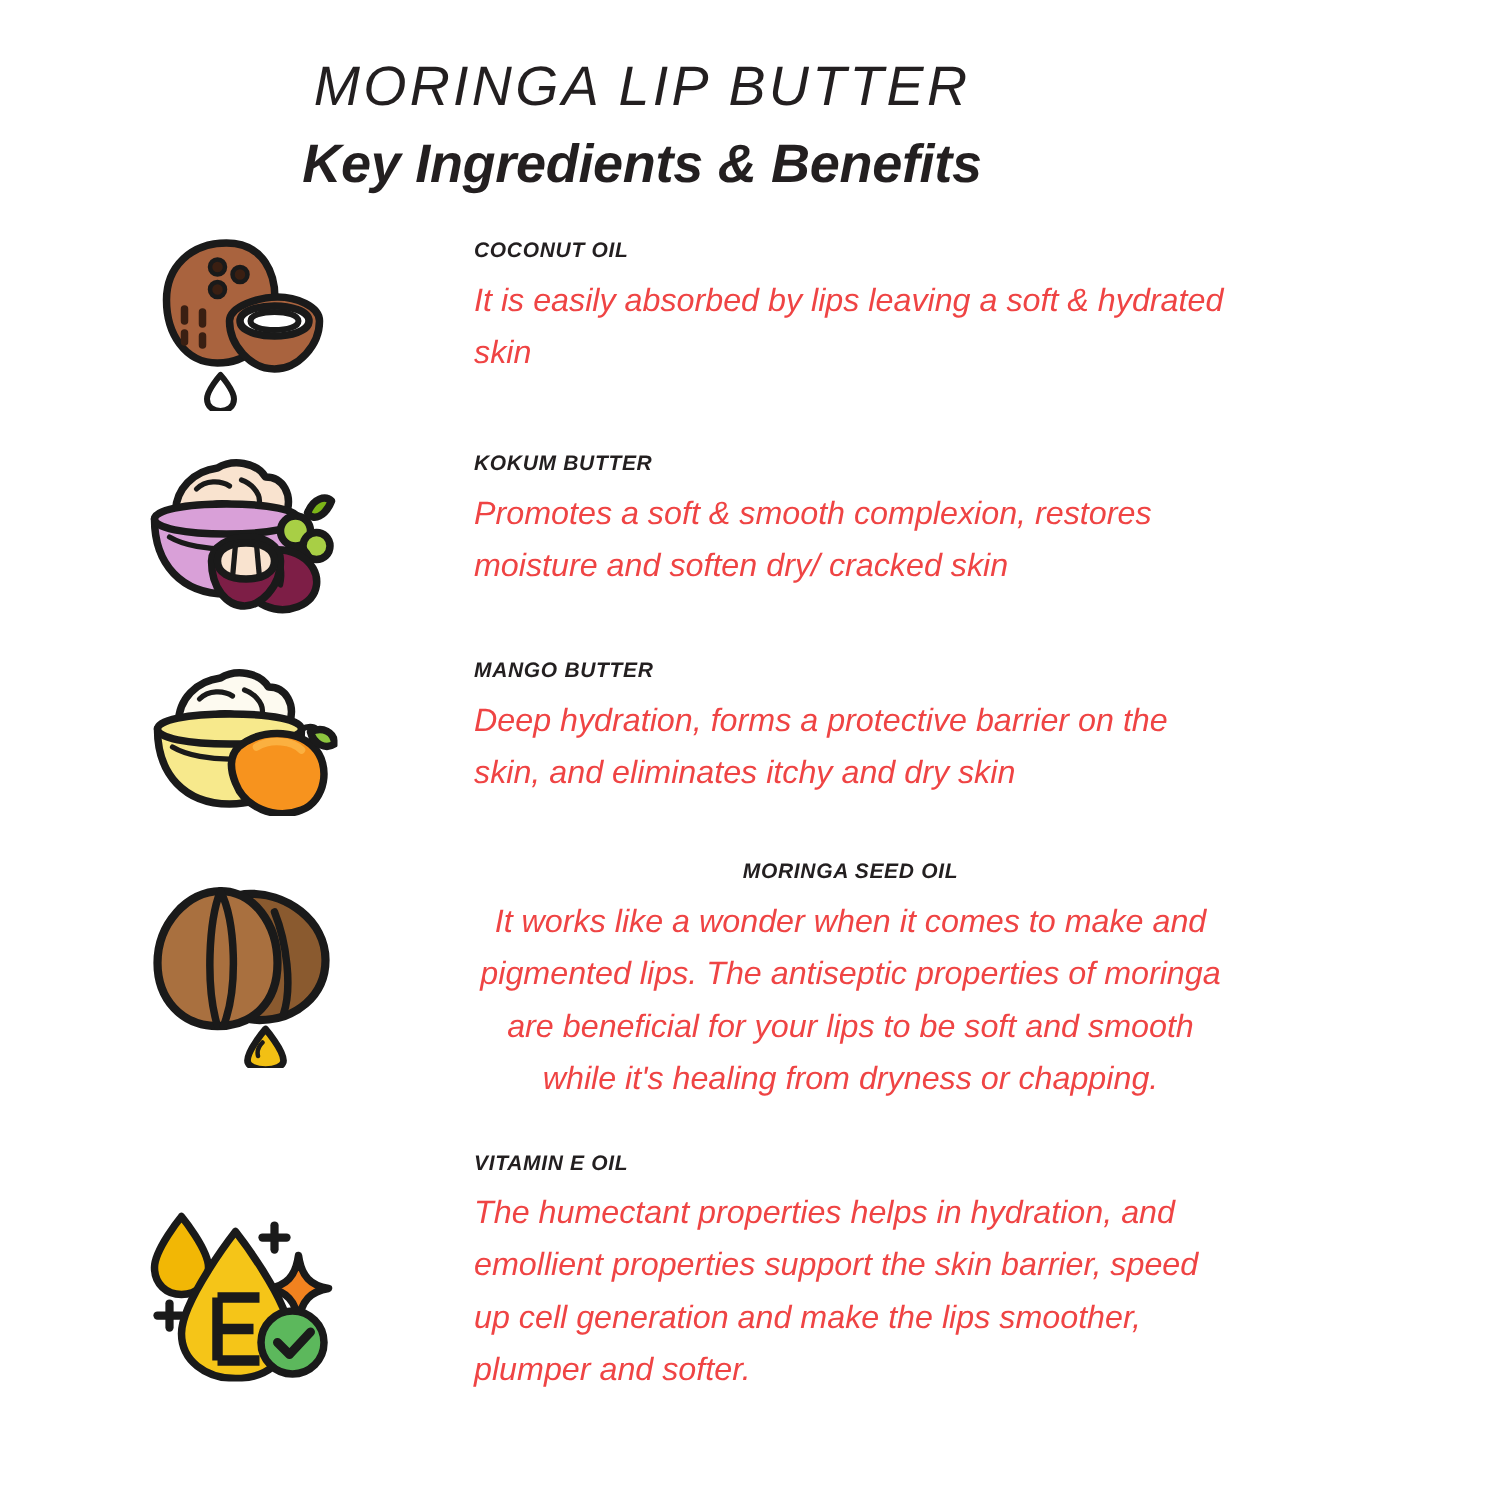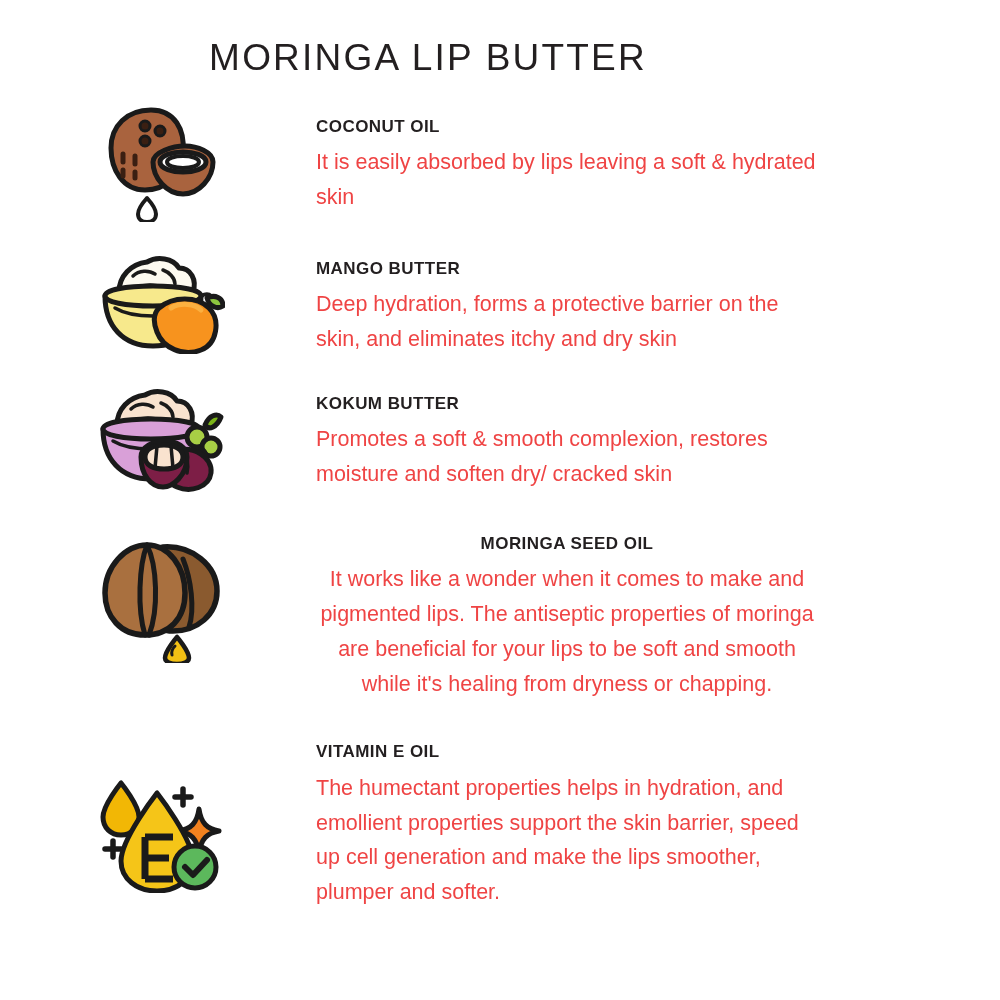--- a/index.html
+++ b/index.html
@@ -15,20 +15,21 @@
     color: #231f20;
     overflow: hidden;
     position: relative;
   }
 
   .page {
     width: 856px;
     height: 1000px;
     box-sizing: border-box;
     position: relative;
+    font-style: italic;
   }
 
   
   .header {
     text-align: center;
     padding-top: 36px;
   }
   .title-main {
     font-size: 37px;
     letter-spacing: 2.2px;
@@ -67,25 +68,25 @@
     box-sizing: border-box;
   }
   .icon-cell svg { display: block; }
 
   .text-cell {
     flex: 1;
     padding-right: 24px;
     box-sizing: border-box;
   }
   .ing-name {
-    font-size: 17px;
+    font-size: 14px;
     font-weight: 700;
     letter-spacing: 0.45px;
     color: #231f20;
-    margin: 15px 0 8px 0;
+    margin: 4px 0 8px 0;
     text-transform: uppercase;
     line-height: 1.2;
   }
   .ing-desc {
     font-size: 21.5px;
     font-weight: 400;
     color: #ef4444;
     line-height: 1.62;
     margin: 0;
     max-width: 640px;
@@ -105,20 +106,21 @@
   .row-vitamine  .icon-cell { padding-top: 30px; }
   .row-vitamine  .ing-desc { max-width: 640px; }
 </style>
 </head>
 <body>
 
 <div class="page">
 
   <div class="header">
     <div class="title-main">MORINGA LIP BUTTER</div>
+    <div class="title-sub">Key Ingredients &amp; Benefits</div>
   </div>
 
   <div class="list">
 
     <div class="row row-coconut">
       <div class="icon-cell">
         <svg width="112" height="118" viewBox="0 0 112 118">
           <g stroke="#1a1a1a" stroke-width="5" stroke-linejoin="round" stroke-linecap="round">
 
             <path d="M46 6 C70 6 80 26 78 48 C76 70 62 86 40 86 C18 86 6 66 6 44 C6 22 22 6 46 6 Z" fill="#a9633e"></path>
@@ -138,20 +140,56 @@
 
             <path d="M62 58 C62 54 70 52 78 52 C86 52 94 54 94 58 C94 62 86 64 78 64 C70 64 62 62 62 58 Z" fill="#ffffff" stroke-width="4"></path>
 
             <path d="M42 94 C42 94 33 104 33 110 C33 115 37 118 42 118 C47 118 51 115 51 110 C51 104 42 94 42 94 Z" fill="#ffffff" stroke-width="4"></path>
           </g>
         </svg>
       </div>
       <div class="text-cell">
         <div class="ing-name">COCONUT OIL</div>
         <div class="ing-desc">It is easily absorbed by lips leaving a soft &amp; hydrated skin</div>
+      </div>
+    </div>
+
+    <div class="row row-kokum">
+      <div class="icon-cell">
+        <svg width="128" height="110" viewBox="0 0 128 110">
+          <g stroke="#1a1a1a" stroke-width="5" stroke-linejoin="round" stroke-linecap="round">
+
+            <path d="M20 40 C20 24 32 12 48 10 C58 4 74 6 80 16 C92 16 98 28 94 40 C94 44 88 46 84 46 L26 46 C22 46 20 44 20 40 Z" fill="#f9e3cf"></path>
+            <path d="M34 24 C40 18 50 18 56 22" fill="none" stroke-width="3.5"></path>
+            <path d="M64 18 C70 20 76 26 76 32" fill="none" stroke-width="3.5"></path>
+            <path d="M38 36 C46 32 56 32 64 36" fill="none" stroke-width="3.5"></path>
+            <path d="M76 38 C80 36 86 36 90 38" fill="none" stroke-width="3.5"></path>
+
+            <path d="M6 44 L102 44 C102 74 84 94 54 94 C24 94 6 74 6 44 Z" fill="#d9a0d8"></path>
+            <path d="M6 44 C6 38 26 34 54 34 C82 34 102 38 102 44 C102 50 82 54 54 54 C26 54 6 50 6 44 Z" fill="#d9a0d8"></path>
+            <path d="M16 56 C26 62 42 64 54 64" fill="none" stroke-width="3.5"></path>
+
+            <circle cx="100" cy="52" r="10" fill="#a8cf45"></circle>
+            <circle cx="114" cy="62" r="9" fill="#a8cf45"></circle>
+            <circle cx="100" cy="72" r="9" fill="#a8cf45"></circle>
+            <path d="M108 40 C112 30 120 28 124 32 C120 42 112 46 108 40 Z" fill="#7cb518"></path>
+
+            <path d="M78 66 C96 60 116 72 114 88 C112 102 94 108 80 102 C66 96 62 74 78 66 Z" fill="#7d1e46"></path>
+            <path d="M86 66 C90 72 92 80 90 88" fill="none" stroke-width="3.5"></path>
+
+            <path d="M44 72 C44 62 56 56 68 56 C80 56 90 62 90 72 C90 90 76 102 66 102 C54 102 44 90 44 72 Z" fill="#7d1e46"></path>
+            <path d="M48 72 C48 64 56 60 67 60 C78 60 86 64 86 72 C86 80 78 84 67 84 C56 84 48 80 48 72 Z" fill="#f9e3cf"></path>
+            <line x1="60" y1="61" x2="58" y2="83" stroke-width="3.5"></line>
+            <line x1="74" y1="61" x2="76" y2="83" stroke-width="3.5"></line>
+          </g>
+        </svg>
+      </div>
+      <div class="text-cell">
+        <div class="ing-name">KOKUM BUTTER</div>
+        <div class="ing-desc">Promotes a soft &amp; smooth complexion, restores moisture and soften dry/ cracked skin</div>
       </div>
     </div>
 
     <div class="row row-mango">
       <div class="icon-cell">
         <svg width="128" height="104" viewBox="0 0 128 104">
           <g stroke="#1a1a1a" stroke-width="5" stroke-linejoin="round" stroke-linecap="round">
 
             <path d="M22 42 C22 26 34 14 50 12 C60 6 76 8 82 18 C94 18 100 30 96 42 C96 46 90 48 86 48 L28 48 C24 48 22 46 22 42 Z" fill="#fdfaf0"></path>
             <path d="M36 26 C42 20 52 20 58 24" fill="none" stroke-width="3.5"></path>
@@ -167,56 +205,20 @@
             <path d="M74 58 C84 52 98 54 104 60" fill="none" stroke="#fbb040" stroke-width="5"></path>
 
             <path d="M110 48 C118 44 126 48 126 56 C120 60 112 56 110 48 Z" fill="#8dc63f"></path>
             <path d="M104 46 C108 44 112 44 114 46" fill="none" stroke-width="4"></path>
           </g>
         </svg>
       </div>
       <div class="text-cell">
         <div class="ing-name">MANGO BUTTER</div>
         <div class="ing-desc">Deep hydration, forms a protective barrier on the skin, and eliminates itchy and dry skin</div>
-      </div>
-    </div>
-
-    <div class="row row-kokum">
-      <div class="icon-cell">
-        <svg width="128" height="110" viewBox="0 0 128 110">
-          <g stroke="#1a1a1a" stroke-width="5" stroke-linejoin="round" stroke-linecap="round">
-
-            <path d="M20 40 C20 24 32 12 48 10 C58 4 74 6 80 16 C92 16 98 28 94 40 C94 44 88 46 84 46 L26 46 C22 46 20 44 20 40 Z" fill="#f9e3cf"></path>
-            <path d="M34 24 C40 18 50 18 56 22" fill="none" stroke-width="3.5"></path>
-            <path d="M64 18 C70 20 76 26 76 32" fill="none" stroke-width="3.5"></path>
-            <path d="M38 36 C46 32 56 32 64 36" fill="none" stroke-width="3.5"></path>
-            <path d="M76 38 C80 36 86 36 90 38" fill="none" stroke-width="3.5"></path>
-
-            <path d="M6 44 L102 44 C102 74 84 94 54 94 C24 94 6 74 6 44 Z" fill="#d9a0d8"></path>
-            <path d="M6 44 C6 38 26 34 54 34 C82 34 102 38 102 44 C102 50 82 54 54 54 C26 54 6 50 6 44 Z" fill="#d9a0d8"></path>
-            <path d="M16 56 C26 62 42 64 54 64" fill="none" stroke-width="3.5"></path>
-
-            <circle cx="100" cy="52" r="10" fill="#a8cf45"></circle>
-            <circle cx="114" cy="62" r="9" fill="#a8cf45"></circle>
-            <circle cx="100" cy="72" r="9" fill="#a8cf45"></circle>
-            <path d="M108 40 C112 30 120 28 124 32 C120 42 112 46 108 40 Z" fill="#7cb518"></path>
-
-            <path d="M78 66 C96 60 116 72 114 88 C112 102 94 108 80 102 C66 96 62 74 78 66 Z" fill="#7d1e46"></path>
-            <path d="M86 66 C90 72 92 80 90 88" fill="none" stroke-width="3.5"></path>
-
-            <path d="M44 72 C44 62 56 56 68 56 C80 56 90 62 90 72 C90 90 76 102 66 102 C54 102 44 90 44 72 Z" fill="#7d1e46"></path>
-            <path d="M48 72 C48 64 56 60 67 60 C78 60 86 64 86 72 C86 80 78 84 67 84 C56 84 48 80 48 72 Z" fill="#f9e3cf"></path>
-            <line x1="60" y1="61" x2="58" y2="83" stroke-width="3.5"></line>
-            <line x1="74" y1="61" x2="76" y2="83" stroke-width="3.5"></line>
-          </g>
-        </svg>
-      </div>
-      <div class="text-cell">
-        <div class="ing-name">KOKUM BUTTER</div>
-        <div class="ing-desc">Promotes a soft &amp; smooth complexion, restores moisture and soften dry/ cracked skin</div>
       </div>
     </div>
 
     <div class="row row-moringa">
       <div class="icon-cell">
         <svg width="124" height="126" viewBox="0 0 124 126">
           <g stroke="#1a1a1a" stroke-width="5.5" stroke-linejoin="round" stroke-linecap="round">
 
             <path d="M64 10 C92 8 118 28 118 54 C118 78 98 94 74 94 C54 94 42 76 42 54 C42 30 48 12 64 10 Z" fill="#8a5a2f"></path>
 

